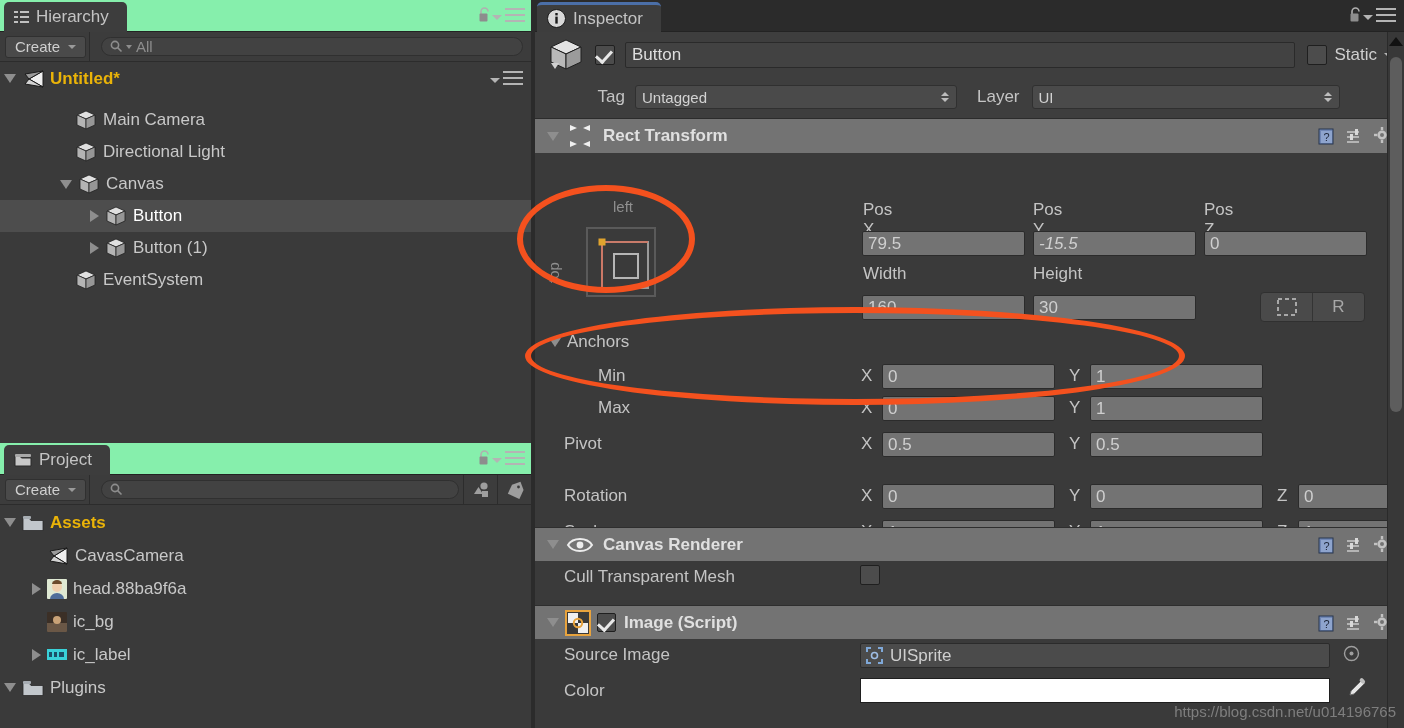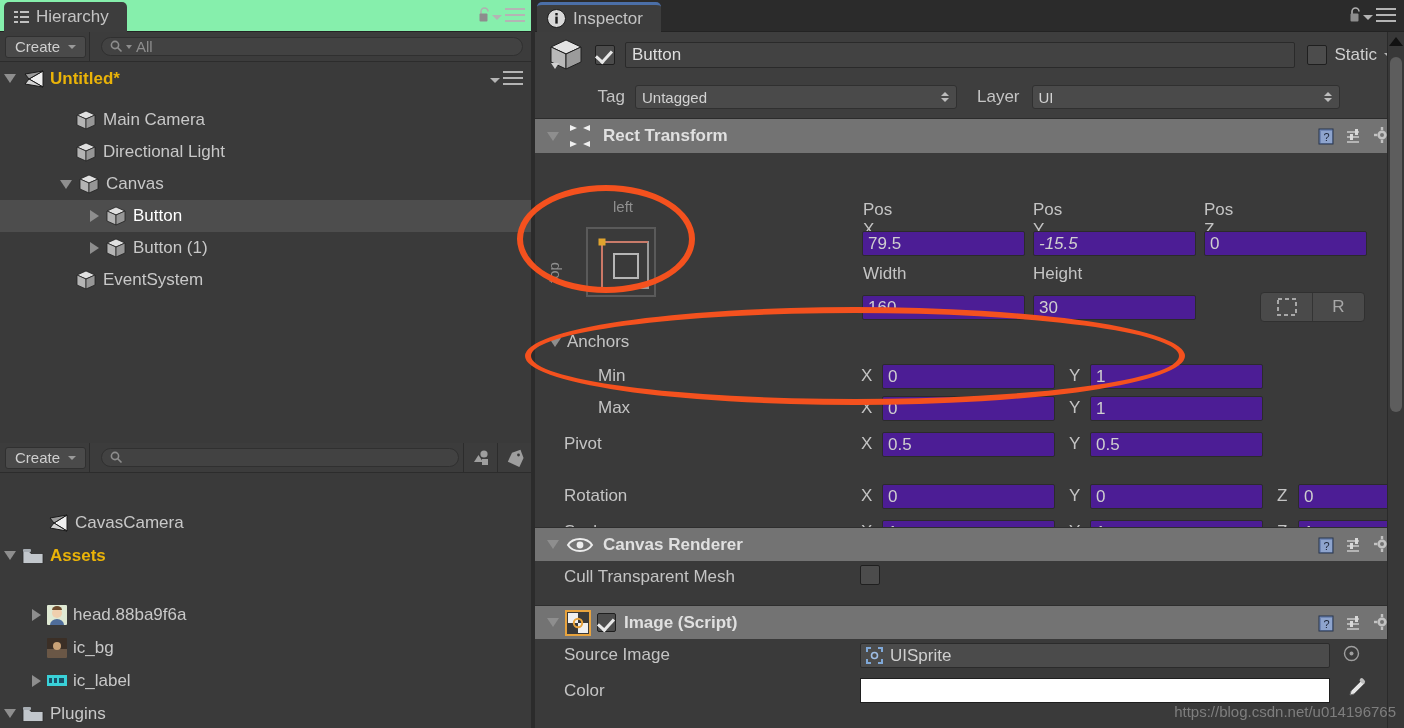--- a/index.html
+++ b/index.html
@@ -134,21 +134,21 @@
     position: relative;
   }
   .comp-title { font-size: 17px; font-weight: bold; color: #e0e0e0; }
   .comp-icons { position: absolute; right: 12px; top: 8px; display: flex; gap: 11px; align-items: center; }
   .help-ico { width: 17px; height: 17px; }
   .preset-ico { width: 17px; height: 17px; }
   .gear-ico { width: 18px; height: 18px; }
 
   .field-lbl { color: #c4c4c4; font-size: 17px; }
   .num {
-    background: #4c1d95; border: 1px solid #2b2b2b; border-radius: 2px;
+    background: #737373; border: 1px solid #2b2b2b; border-radius: 2px;
     color: #cfcfcf; font-size: 17px; height: 25px;
     display: flex; align-items: center; padding: 0 5px;
   }
   .axis { color: #c4c4c4; font-size: 17px; width: 14px; }
 
   .btnbox {
     height: 30px; background: #4a4a4a; border: 1px solid #303030; border-radius: 4px;
     display: flex; align-items: center;
   }
   .btnbox .half { width: 51px; height: 100%; display:flex; align-items:center; justify-content:center; color:#a8a8a8; font-size:17px;}
@@ -296,20 +296,41 @@
             <polygon points="2,6 11,10 11,20 2,16" fill="#b4b4b4" stroke="#212121" stroke-width="0.8"></polygon>
             <polygon points="20,6 11,10 11,20 20,16" fill="#969696" stroke="#212121" stroke-width="0.8"></polygon>
           </svg>
           <span class="lbl">EventSystem</span>
         </div>
       </div>
   </div>
 
   <div class="panel" style="left:0; top:443px; width:531px; height:285px; background:#3a3a3a;">
 
+    <div class="tabbar">
+      <div class="tab">
+        <svg width="18" height="14" viewBox="0 0 18 14">
+          <path d="M1 3 h5 l1.5 2 H17 v8 H1 z" fill="#c8c8c8" stroke="#2a2a2a" stroke-width="1"></path>
+          <rect x="1" y="1" width="16" height="3" rx="1" fill="#a8a8a8"></rect>
+        </svg>
+        <span>Project</span>
+      </div>
+      <svg class="tab-lock" viewBox="0 0 13 15">
+        <path d="M3 7 V4.5 A3.5 3.5 0 0 1 10 4.5" fill="none" stroke="#b0b0b0" stroke-width="1.6"></path>
+        <rect x="1.5" y="6.5" width="8" height="8" rx="1" fill="#8d8d8d"></rect>
+      </svg>
+      <div class="tab-menu">
+        <div class="tri-down"></div>
+        <span class="hamburger">
+            <i></i>
+            <i></i>
+            <i></i>
+          </span>
+      </div>
+    </div>
 
     <div class="toolbar">
       <div class="create-btn">
         <span>Create</span>
         <span class="tri-down"></span>
       </div>
       <div class="sep-v"></div>
       <div class="searchbox" style="margin-right:4px;">
         <svg width="13" height="13" viewBox="0 0 13 13">
           <circle cx="5" cy="5" r="3.6" fill="none" stroke="#8d8d8d" stroke-width="1.6"></circle>
@@ -326,38 +347,38 @@
       </div>
       <div class="tool-icon-btn">
         <svg width="20" height="18" viewBox="0 0 20 18">
           <path d="M2 10 L9 3 L18 3 L18 12 L11 19 Z" transform="rotate(-20 10 9)" fill="#9e9e9e"></path>
           <circle cx="13.5" cy="6" r="1.4" fill="#3a3a3a"></circle>
         </svg>
       </div>
     </div>
 
     <div class="tree" id="project-tree" style="position:absolute; left:0; right:0; top:63px; bottom:0;">
+        <div class="row bold" style="height: 33px; padding-left: 4px;">
+          <div class="arrow-d"></div>
+          <svg class="folder" viewBox="0 0 22 18">
+            <path d="M1 4 h6 l2 2.5 H21 v10 H1 z" fill="#c2c7cc" stroke="#2a2a2a" stroke-width="0.8"></path>
+            <rect x="1" y="2" width="8" height="3" rx="1" fill="#a7adb3"></rect>
+          </svg>
+          <span class="lbl">Assets</span>
+        </div>
         <div class="row" style="height: 33px; padding-left: 32px;">
           <div class="arrow-none"></div>
           <svg class="unity-logo" viewBox="0 0 22 22">
             <polygon points="20,3 20,19 7,11" fill="#efefef" stroke="#1a1a1a" stroke-width="1"></polygon>
             <polygon points="20,3 7,11 3,6" fill="#9a9a9a" stroke="#1a1a1a" stroke-width="1"></polygon>
             <polygon points="20,19 7,11 3,16" fill="#d2d2d2" stroke="#1a1a1a" stroke-width="1"></polygon>
           </svg>
           <span class="lbl">CavasCamera</span>
         </div>
-        <div class="row bold" style="height: 33px; padding-left: 4px;">
-          <div class="arrow-d"></div>
-          <svg class="folder" viewBox="0 0 22 18">
-            <path d="M1 4 h6 l2 2.5 H21 v10 H1 z" fill="#c2c7cc" stroke="#2a2a2a" stroke-width="0.8"></path>
-            <rect x="1" y="2" width="8" height="3" rx="1" fill="#a7adb3"></rect>
-          </svg>
-          <span class="lbl">Assets</span>
-        </div>
-        <div class="row" style="height: 33px; padding-left: 32px; margin-top: 26px;">
+        <div class="row" style="height: 33px; padding-left: 32px;">
           <div class="arrow-r"></div>
           <svg class="thumb" viewBox="0 0 20 20">
             <rect x="0" y="0" width="20" height="20" fill="#dfe9d3"></rect>
             <circle cx="10" cy="8" r="5" fill="#f0cfae"></circle>
             <path d="M5 5 a5 4 0 0 1 10 0 z" fill="#6b4a2c"></path>
             <path d="M3 20 a7 6 0 0 1 14 0 z" fill="#4f6d9a"></path>
           </svg>
           <span class="lbl">head.88ba9f6a</span>
         </div>
         <div class="row" style="height: 33px; padding-left: 32px;">

